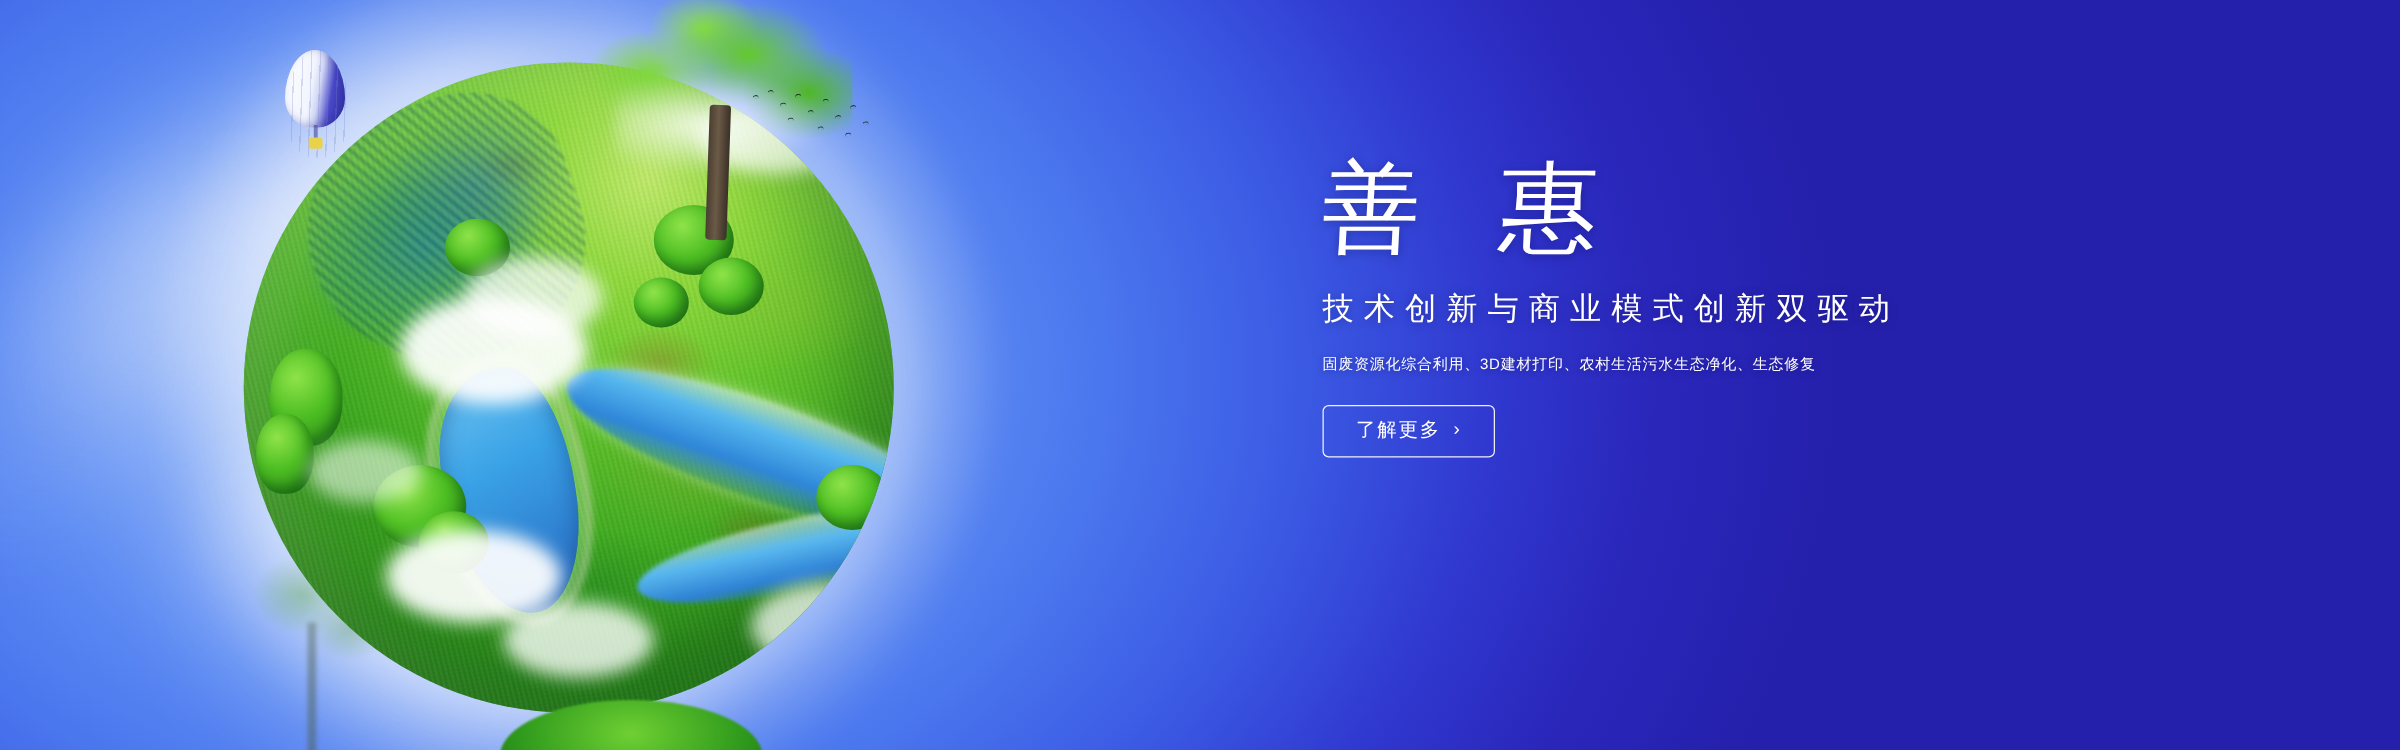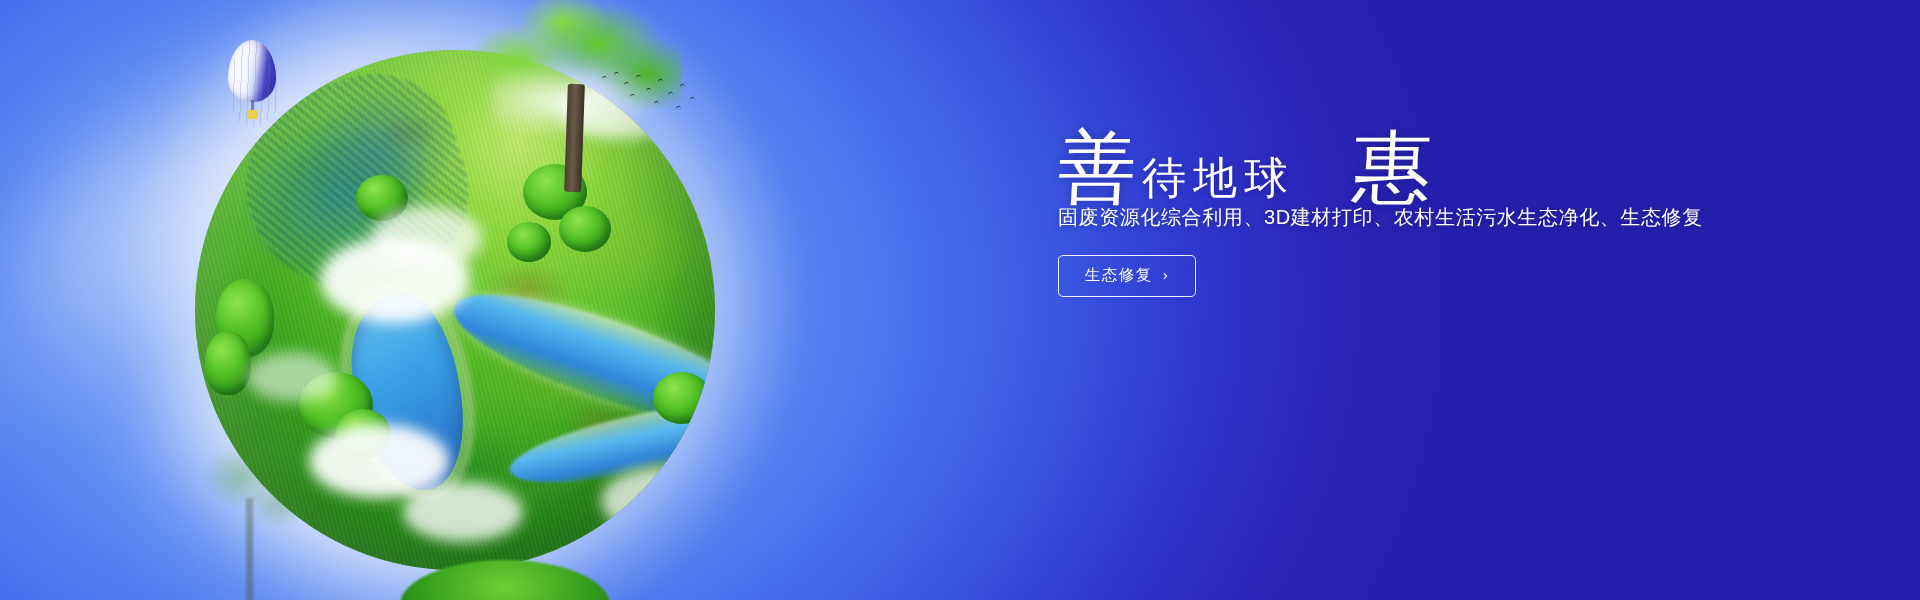--- a/index.html
+++ b/index.html
@@ -259,21 +259,22 @@
     padding-bottom:4px;
   }
 
   .subhead {
     margin-top:26px;
     font-size:25px; letter-spacing:8px; font-weight:400;
     white-space:nowrap;
   }
 
   .desc {
-    font-size:20px; letter-spacing:.6px; font-weight:400;
+    margin-top:20px;
+    font-size:12px; letter-spacing:.6px; font-weight:400;
     white-space:nowrap;
     text-shadow:0 1px 6px rgba(10,10,70,.4);
   }
 
   .cta {
     margin-top:24px;
     display:inline-flex; align-items:center; justify-content:center;
     gap:10px;
     width:138px; height:42px;
     border:1.4px solid rgba(255,255,255,.92);
@@ -367,29 +368,29 @@
       <div class="bird" style="left:54px; top:31px;"></div>
       <div class="bird" style="left:76px; top:36px;"></div>
     </div>
   </div>
 
   <div class="content">
 
     <div class="headline">
       <div class="phrase">
         <span class="hero-char">善</span>
-        <span class="rest-chars">待地球</span>
       </div>
       <div class="phrase">
         <span class="hero-char">惠</span>
       </div>
     </div>
 
+    <div class="subhead">技术创新与商业模式创新双驱动</div>
 
     <div class="desc">固废资源化综合利用、3D建材打印、农村生活污水生态净化、生态修复</div>
 
     <button class="cta">
-      <span>生态修复</span>
+      <span>了解更多</span>
       <span class="chev">›</span>
     </button>
 
   </div>
 </div>
 
 </body></html>

